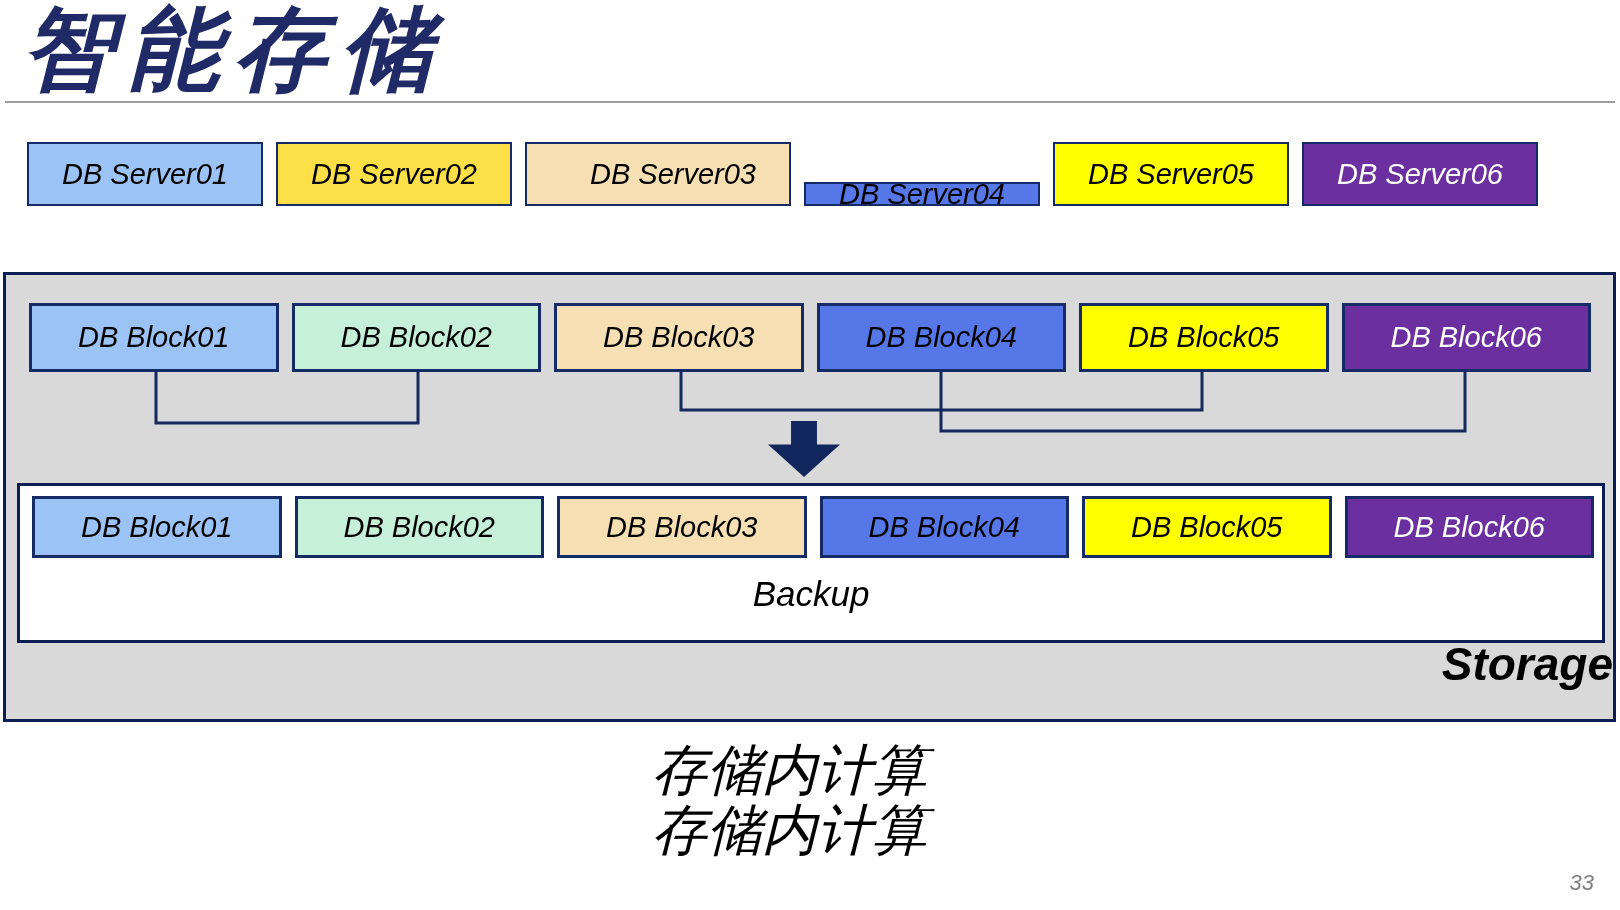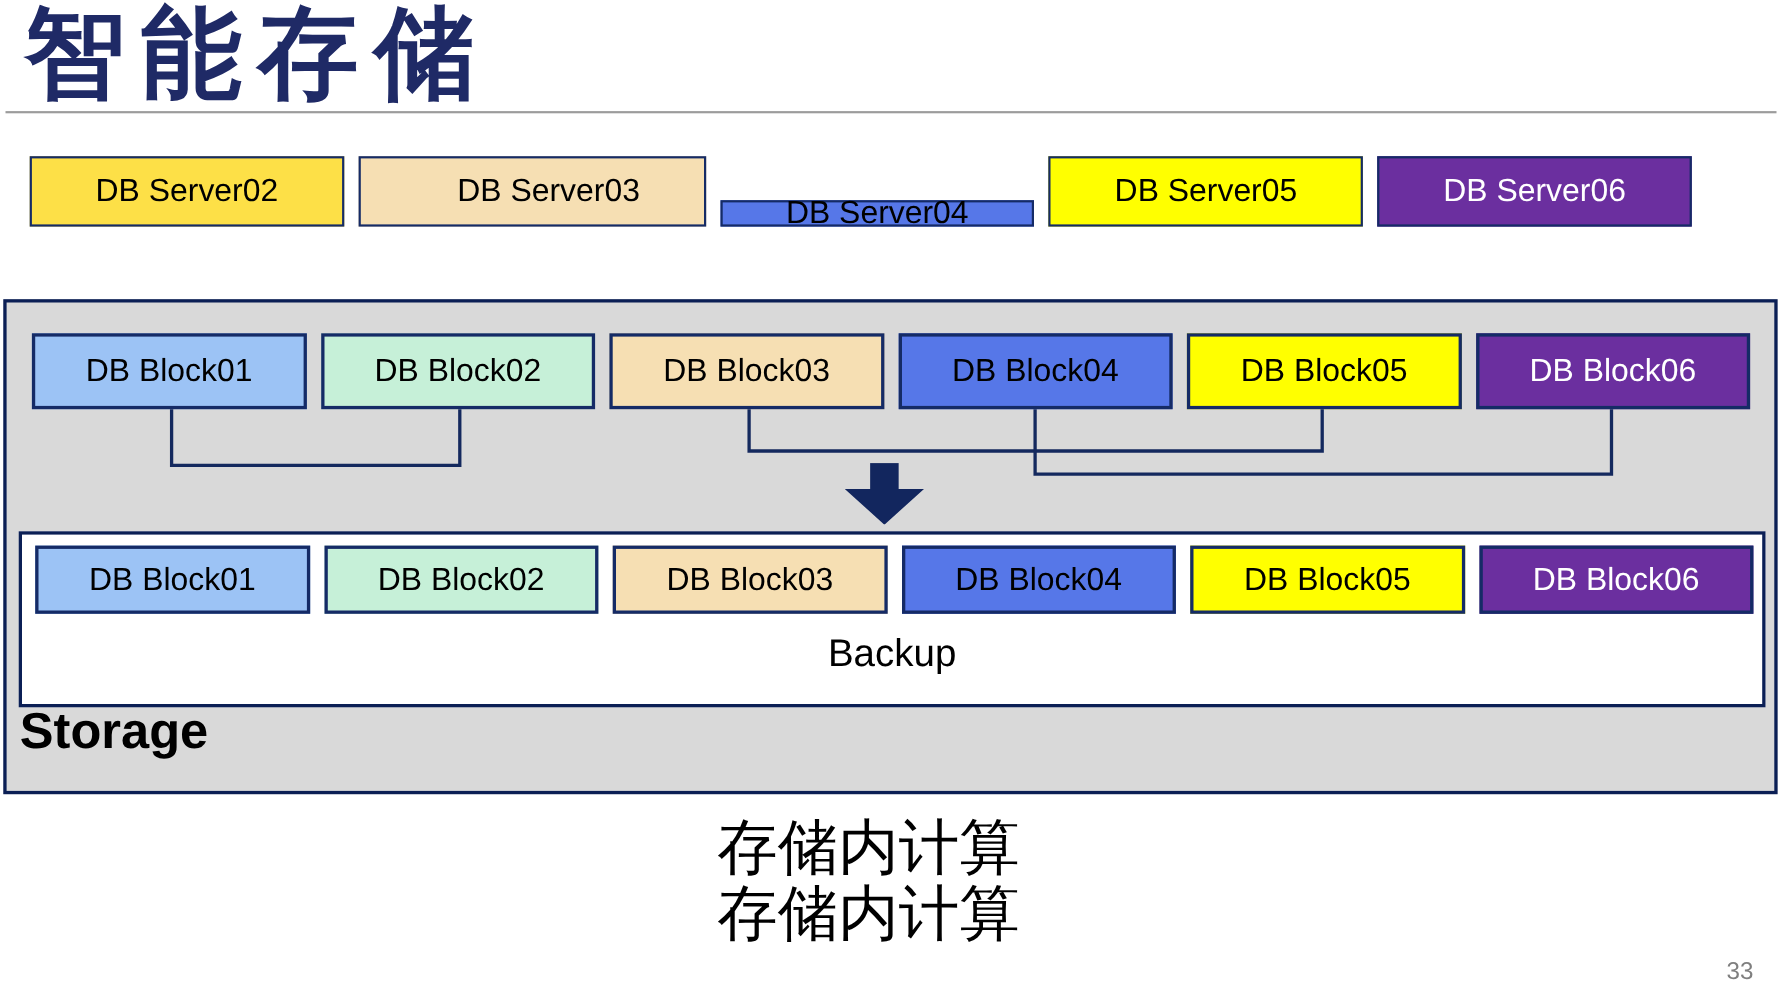--- a/index.html
+++ b/index.html
@@ -1,19 +1,19 @@
 <!DOCTYPE html>
 <html><head>
 <meta charset="utf-8">
 <style>
   * { margin: 0; padding: 0; box-sizing: border-box; }
   html, body { width: 1620px; height: 910px; background: #ffffff; }
   body { font-family: "Liberation Sans", "DejaVu Sans", sans-serif; position: relative; overflow: hidden; }
 
-  .slide { position: absolute; inset: 0; background: #ffffff; }
+  .slide { position: absolute; inset: 0; background: #ffffff; font-style: italic; }
 
   .title {
     position: absolute; left: 22px; top: -4px;
     font-size: 92px; font-weight: 700; letter-spacing: 14px;
     color: #1f2a66; line-height: 106px; white-space: nowrap;
   }
   .divider {
     position: absolute; left: 5px; top: 101px; width: 1610px; height: 2px;
     background: #9c9c9c;
   }
@@ -48,21 +48,21 @@
   }
   .block-row-bottom { left: 12px; top: 10px; width: 1562px; height: 62px; }
   .block-row-bottom .box { border-width: 3px; }
   .backup-label {
     position: absolute; left: 0; top: 88px; width: 100%;
     text-align: center; font-size: 35px; color: #000;
   }
 
   .storage-label {
     position: absolute; left: 0; top: 362px; width: 100%;
-    text-align: left; font-size: 46px; font-weight: 700; color: #000; padding-left: 12px;
+    text-align: right; font-size: 46px; font-weight: 700; color: #000; padding-left: 12px;
   }
 
   .annotation {
     position: absolute; left: 652px; top: 740px;
     font-size: 55px; line-height: 60px; color: #000; white-space: nowrap; text-align: right;
   }
 
   .page-number {
     position: absolute; right: 26px; bottom: 14px;
     font-size: 22px; color: #7f7f7f;
@@ -70,20 +70,21 @@
 </style>
 </head>
 <body>
 
 <div class="slide">
 
   <div class="title">智能存储</div>
   <div class="divider"></div>
 
   <div class="row server-row">
+    <div class="box" style="background: rgb(156, 195, 245); color: rgb(0, 0, 0);">DB Server01</div>
     <div class="box" style="background: #fde047; color: rgb(0, 0, 0);">DB Server02</div>
     <div class="box" style="background: rgb(246, 223, 179); color: rgb(0, 0, 0); padding-left: 30px;">DB Server03</div>
     <div class="box" style="background: rgb(86, 119, 232); color: rgb(0, 0, 0); margin-top: 40px;">DB Server04</div>
     <div class="box" style="background: rgb(255, 255, 0); color: rgb(0, 0, 0);">DB Server05</div>
     <div class="box" style="background: rgb(107, 47, 159); color: rgb(255, 255, 255);">DB Server06</div>
   </div>
 
   <div class="storage-container">
 
     <div class="row block-row-top">

